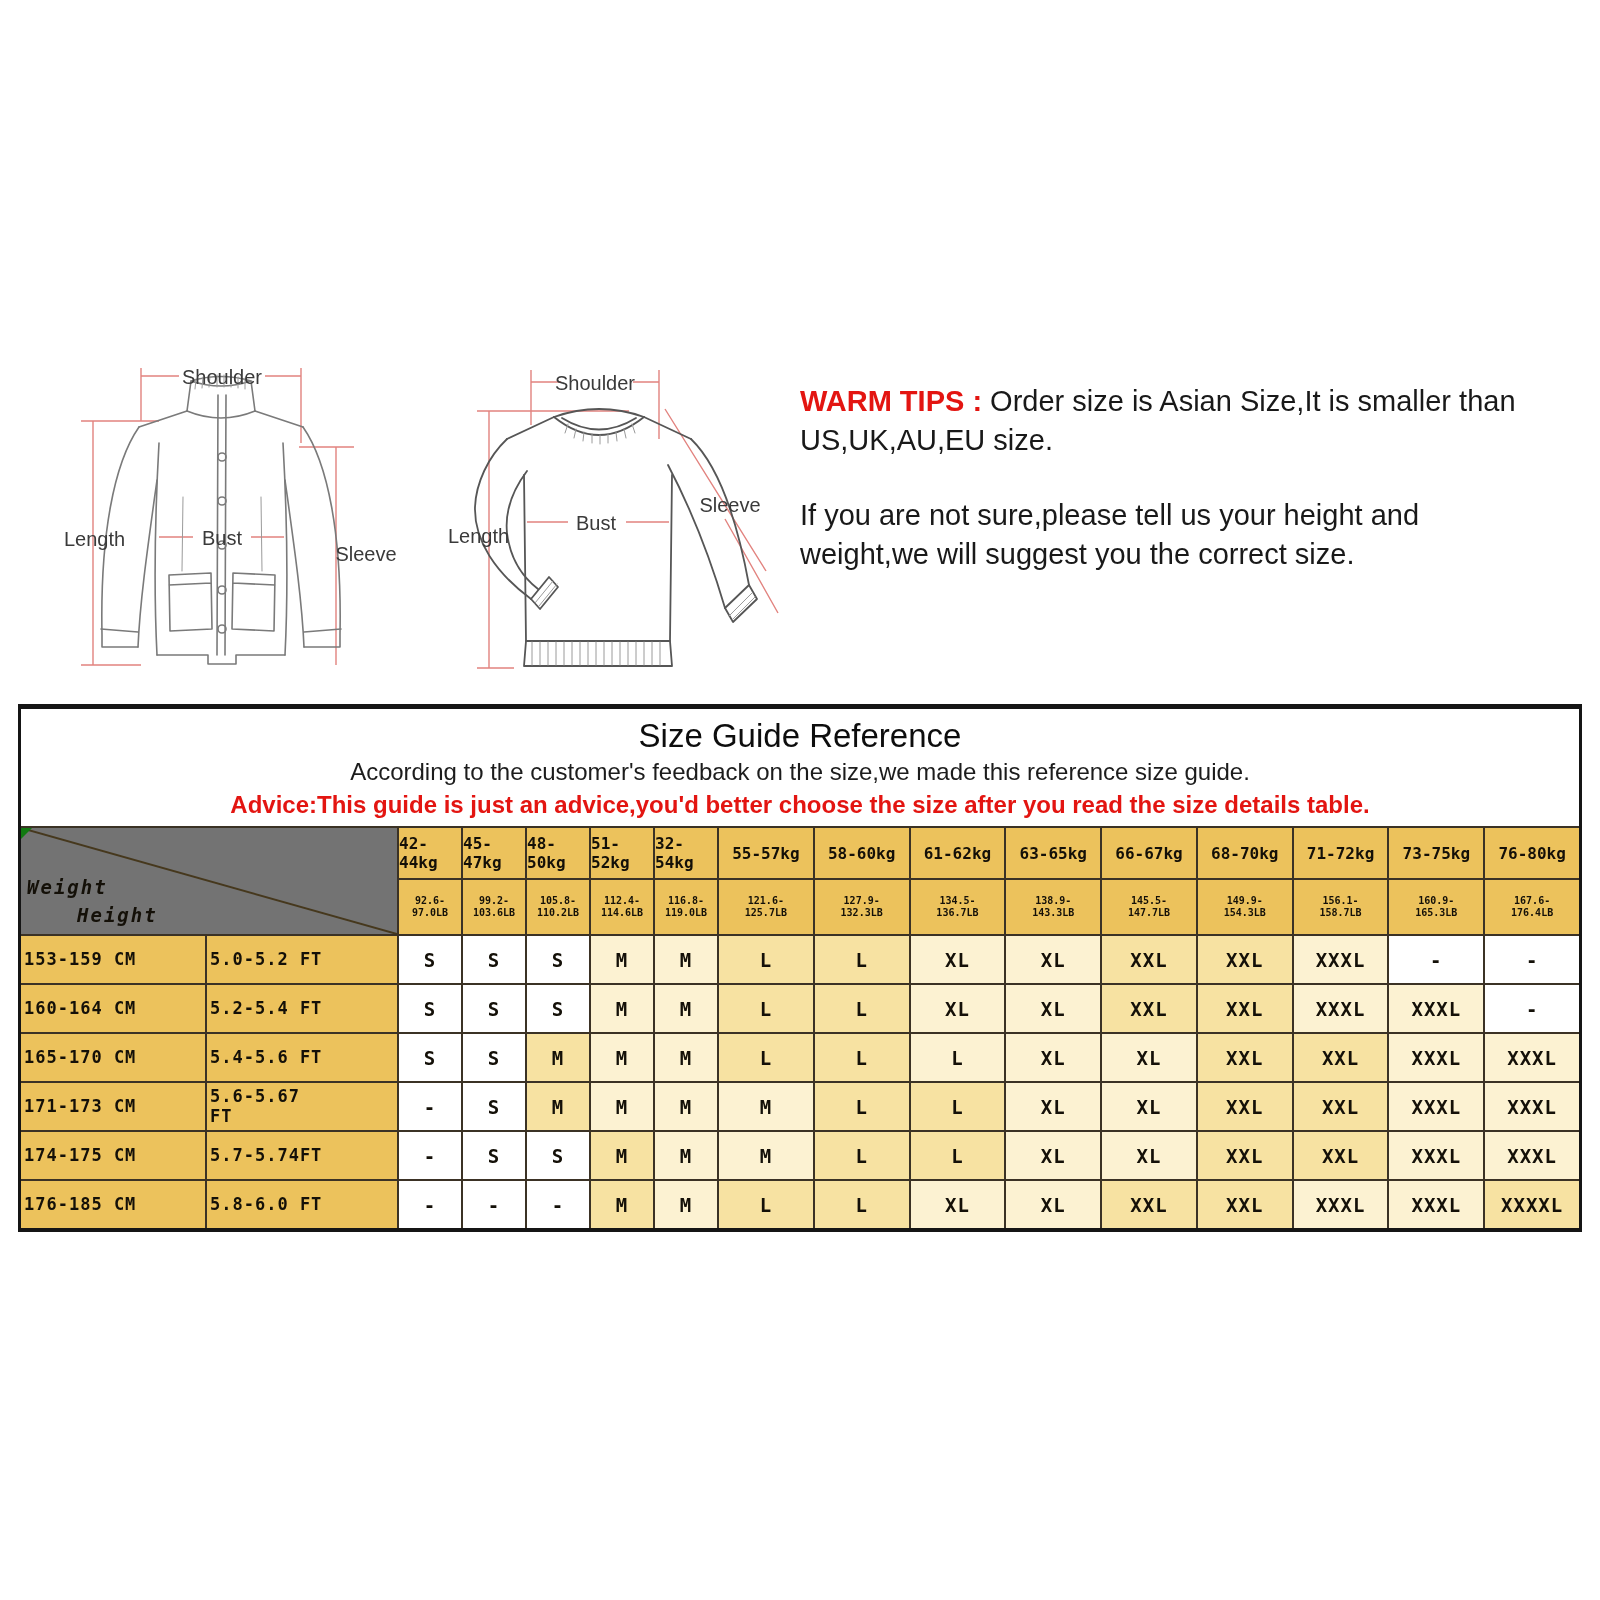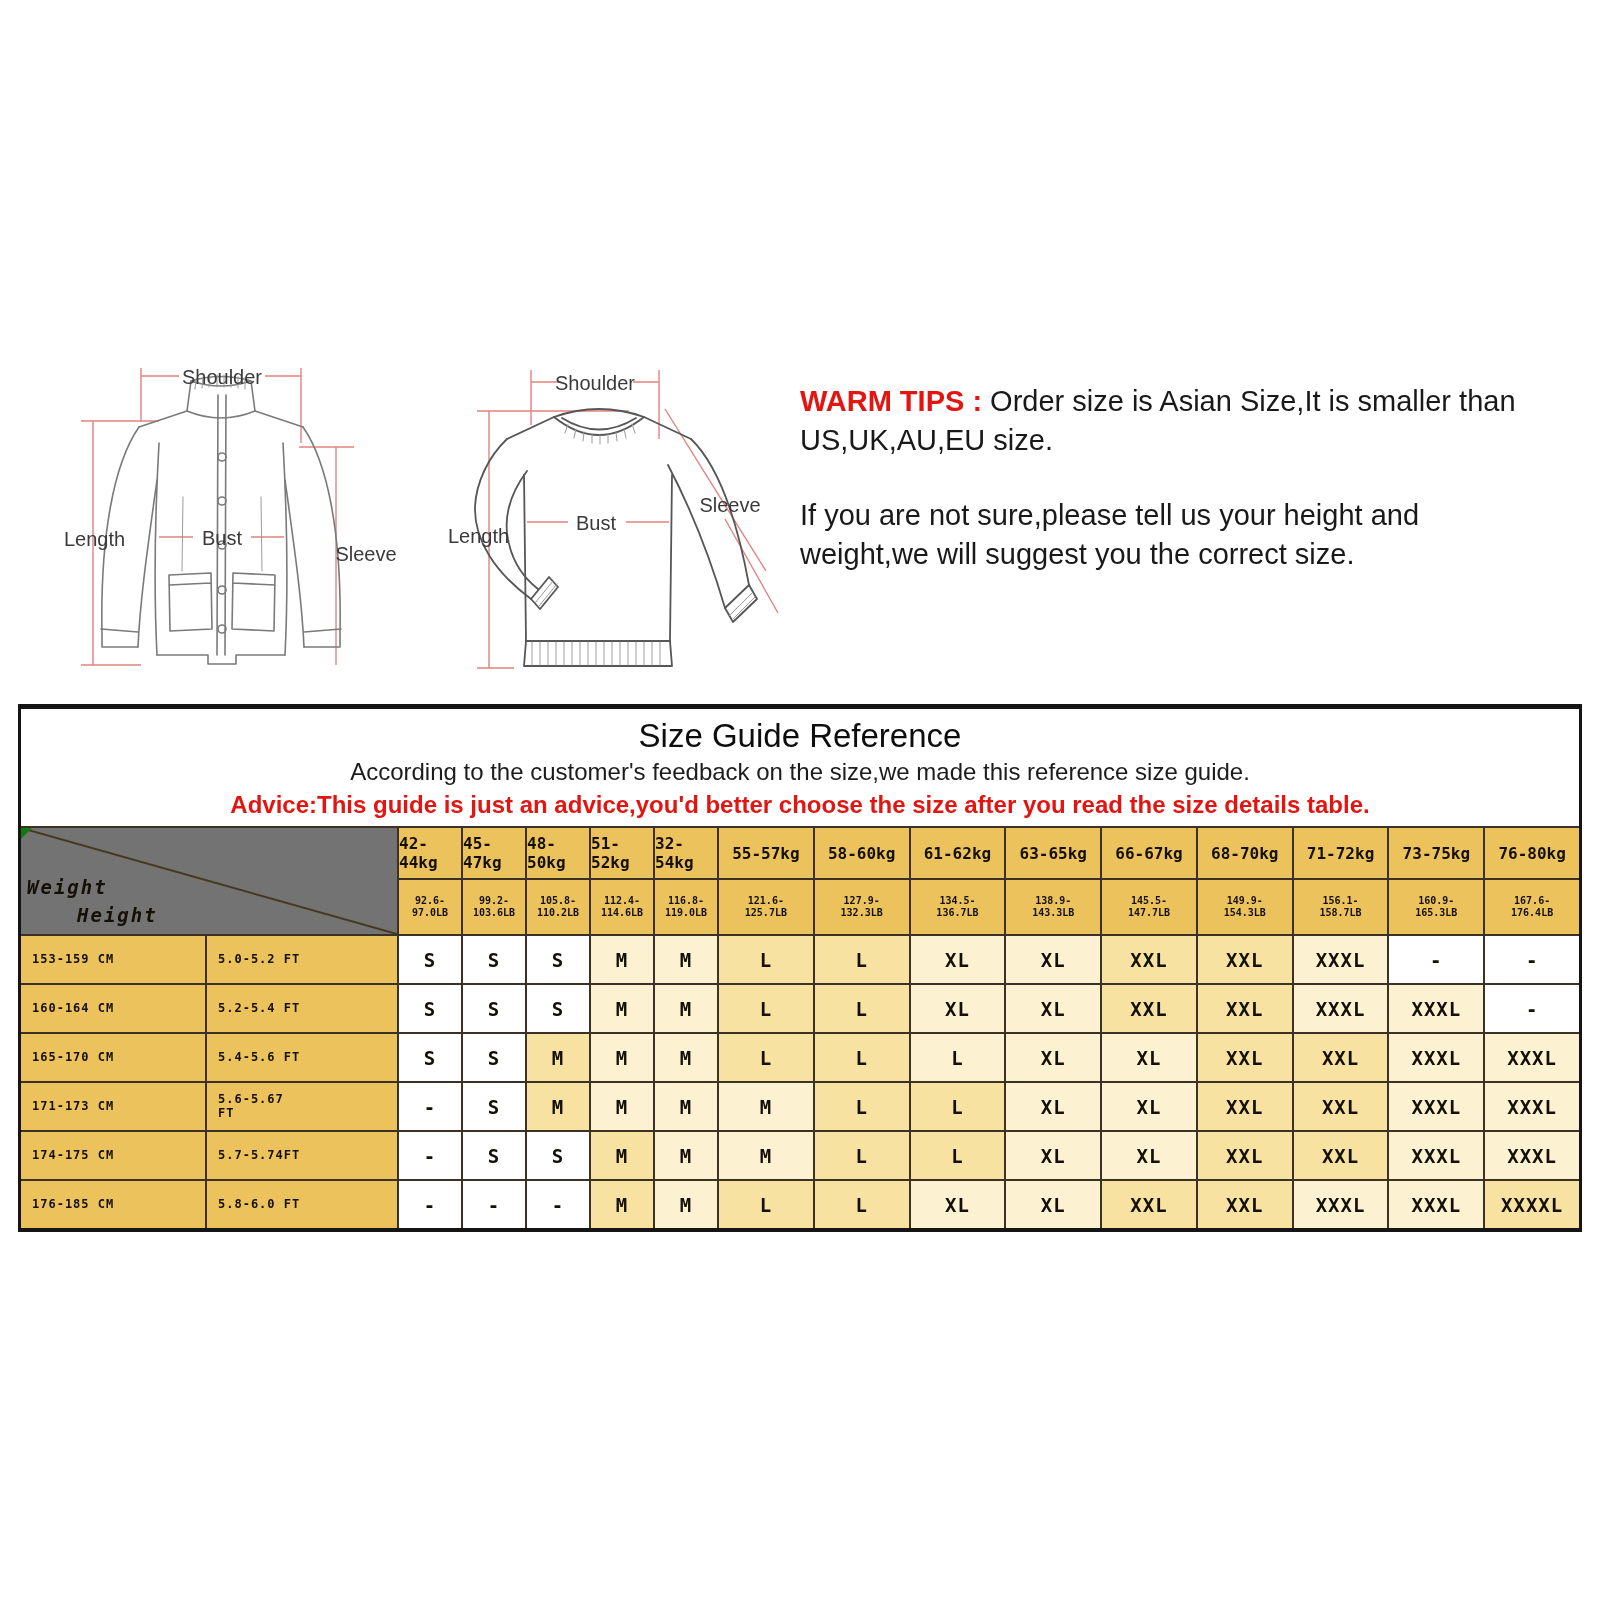--- a/index.html
+++ b/index.html
@@ -25,21 +25,21 @@
   .tb-title{text-align:center;font-size:33px;line-height:42px;color:#0d0d0d;margin-top:6px;}
   .tb-sub{text-align:center;font-size:24px;line-height:30px;color:#1c1c1c;}
   .tb-advice{text-align:center;font-size:24px;line-height:32px;font-weight:bold;color:#e31511;margin:2px 0 5px 0;}
   .grid{display:grid;grid-template-columns:184px 190px 62px 62px 62px 62px 62px repeat(9,1fr);
         grid-template-rows:50px 54px repeat(6,47px);gap:2px;background:#3b3225;border-top:2px solid #3b3225;}
   .cell{display:flex;align-items:center;justify-content:center;
         font-family:"DejaVu Sans Mono","Liberation Mono",monospace;font-weight:bold;color:#141008;}
   .hdr{background:#ecc25c;}
   .kg{font-size:16px;}
   .lb{font-size:10px;white-space:pre-line;text-align:center;line-height:1.22;}
-  .rowcm,.rowft{background:#ecc25c;justify-content:flex-start;padding-left:11px;font-size:12px;
+  .rowcm,.rowft{background:#ecc25c;justify-content:flex-start;padding-left:3px;font-size:17px;
                 letter-spacing:1px;white-space:pre-line;line-height:1.15;box-sizing:border-box;}
   .sz{font-size:19px;letter-spacing:1px;}
   .s-w{background:#ffffff;} .s-c{background:#fcf2d2;} .s-g{background:#f7e2a2;}
   .corner{grid-column:1/3;grid-row:1/3;background:#737373;position:relative;font-style:italic;}
   .corner svg.diag{position:absolute;left:0;top:0;width:100%;height:100%;}
   .corner svg.diag line{stroke:#46381d;stroke-width:2;vector-effect:non-scaling-stroke;}
   .tri{position:absolute;left:0;top:0;width:0;height:0;border-top:11px solid #117a11;border-right:11px solid transparent;}
   .cw{position:absolute;left:6px;top:48px;font-size:19px;letter-spacing:2px;}
   .ch{position:absolute;left:56px;top:76px;font-size:19px;letter-spacing:2px;}
 </style>

